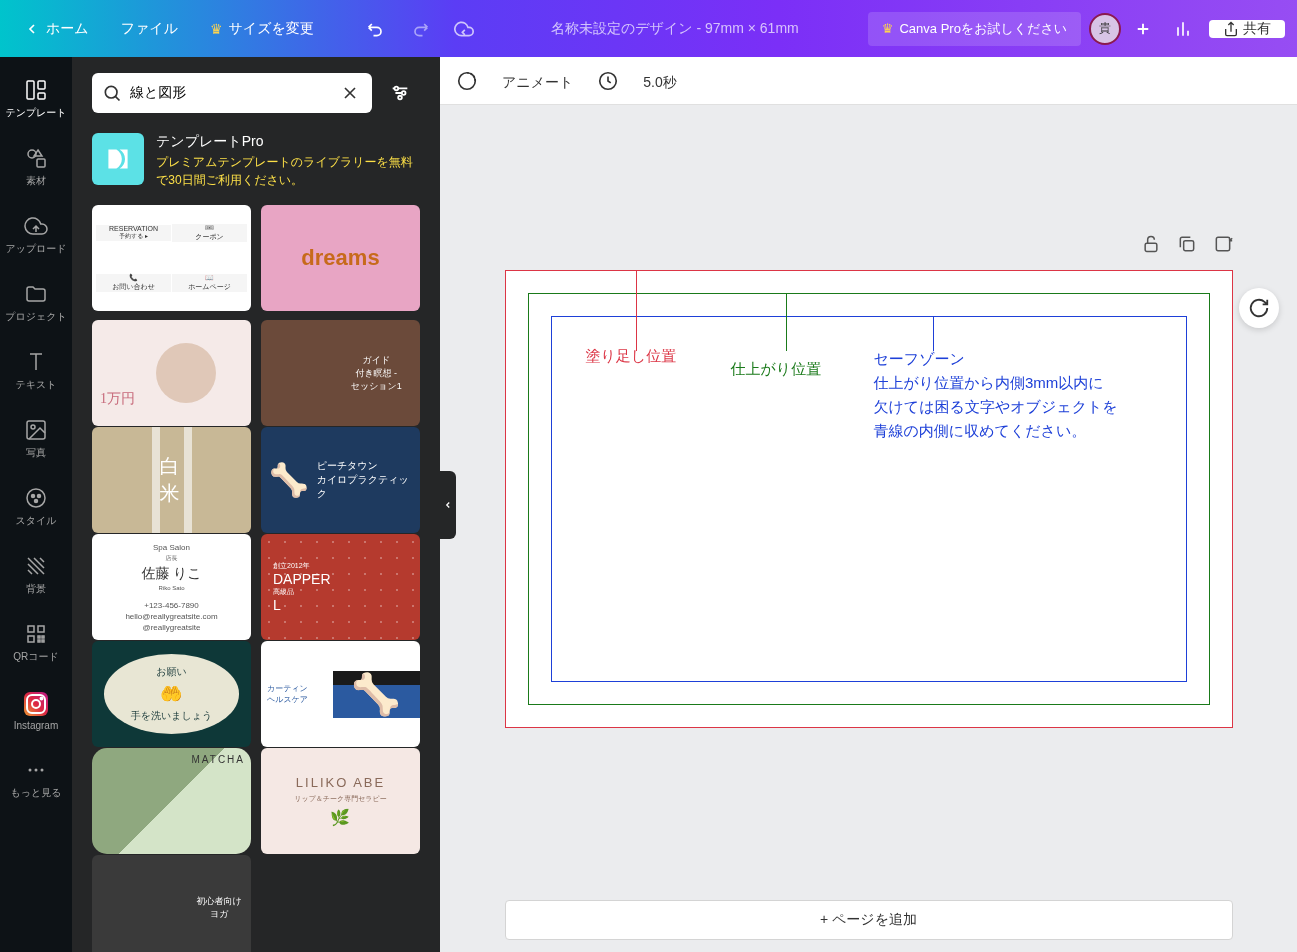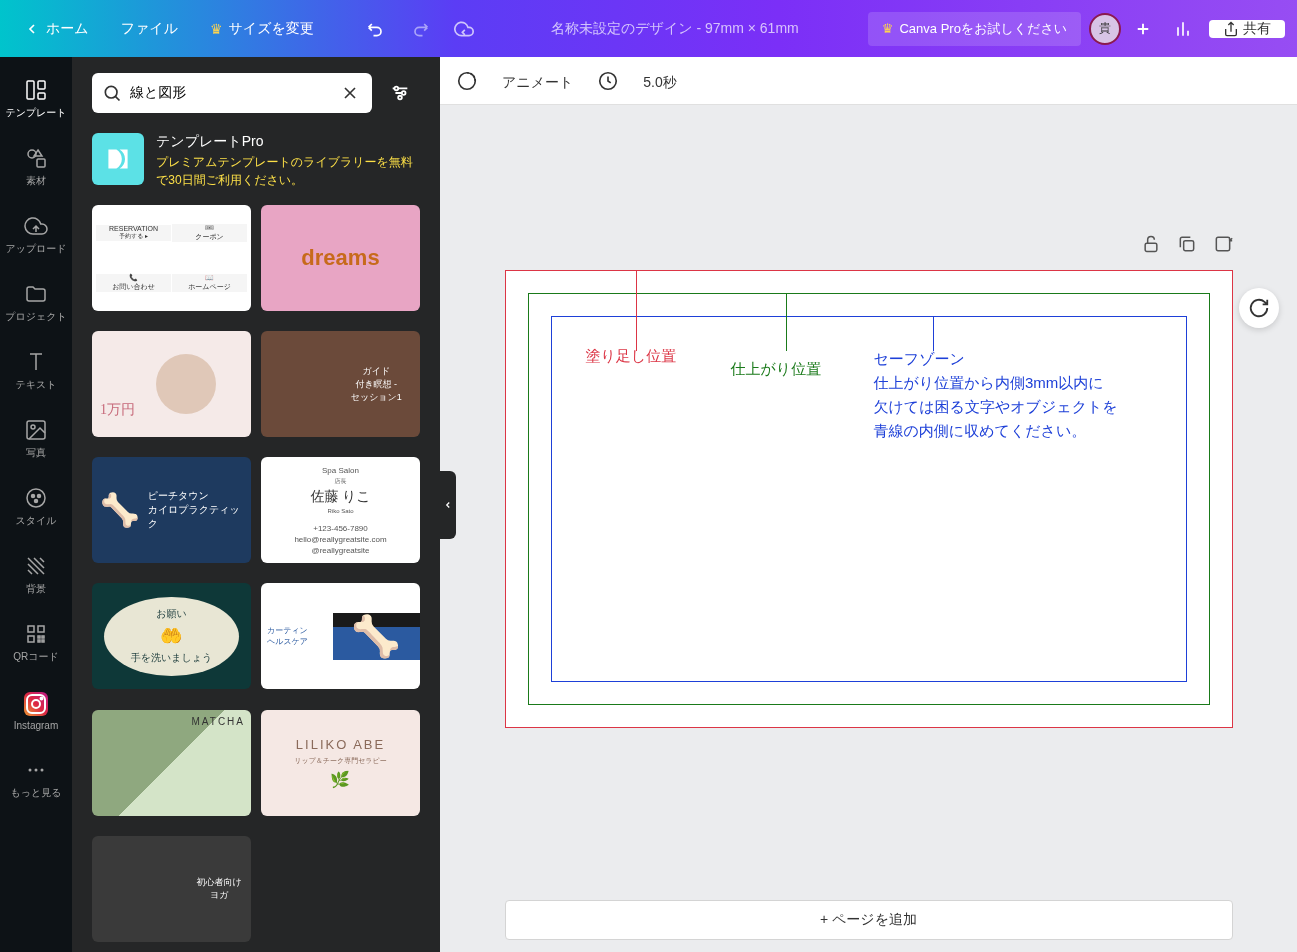--- a/index.html
+++ b/index.html
@@ -70,21 +70,21 @@
 .t7-name { font-size: 14px; font-family: serif; color:#333; }
 .t8 { background: #b53a2e; color:#fff; font-size:14px; flex-direction:column; font-family:serif; position:relative; }
 .t8-pattern { position:absolute; inset:0; opacity:0.3; background-image: radial-gradient(circle, #fff 1px, transparent 1px); background-size: 16px 16px; }
 .t9 { background: #0e3838; display:flex; align-items:center; justify-content:center; }
 .t9-badge { width:85%; height:75%; background:#e8e6d4; border-radius: 50%; display:flex; flex-direction:column; align-items:center; justify-content:center; font-size:10px; color:#1a3a3a; gap:4px; }
 .t10 { background: #fff; display:flex; }
 .t10-text { width:45%; display:flex; flex-direction:column; justify-content:center; padding:6px; font-size:8px; color:#2b5aa0; }
 .t10-skel { flex:1; background: linear-gradient(#1a1a1a 30%, #2b5aa0 30%); display:flex; align-items:center; justify-content:center; font-size:40px; color:#3a7fbf; }
 .t11 { background: #e8e6d8; flex-direction:column; font-size:8px; color:#6b6b5a; gap:12px; }
 .t11-row { display:flex; gap:20px; font-size:7px; }
-.t12 { background: linear-gradient(135deg, #8fa87f 50%, #d4e4c8 50%); position:relative; }
+.t12 { background: linear-gradient(135deg, #8fa87f 50%, #d4e4c8 50%); position:relative;border-radius:15px; }
 .t12-text { position:absolute; top:6px; right:6px; font-size:10px; color:#333; letter-spacing:2px; }
 .t13 { background: #f5e8e4; flex-direction:column; gap:4px; color:#8a6a5a; font-size:7px; }
 .t13-name { font-size: 13px; letter-spacing:2px;text-align:right; }
 .t14 { background: #3a3a3a; color:#fff; display:flex; }
 .t14-img { width:60%; background:#8a7a6a; }
 .t14-text { flex:1; display:flex; flex-direction:column; align-items:center; justify-content:center; font-size:9px; padding:4px; }
 
 
 .panel-handle { position: absolute; right: -16px; top: 50%; transform: translateY(-50%); width: 16px; height: 68px; background: #252627; border-radius: 0 6px 6px 0; display: flex; align-items: center; justify-content: center; cursor: pointer; color: #fff; z-index: 2; }
 
@@ -331,36 +331,52 @@
           <div class="t3-text">1万円</div>
         </div>
       <div class="template-item t4">
           <div class="t4-img"></div>
           <div class="t4-text">
             <div>ガイド</div>
             <div>付き瞑想 -</div>
             <div>セッション1</div>
           </div>
         </div>
+      <div class="template-item t5">
+          <div class="t5-sides">
+            <div class="t5-side"></div>
+            <div class="t5-center">白米</div>
+            <div class="t5-side"></div>
+          </div>
+        </div>
       <div class="template-item t6">
           <div class="t6-skel">🦴</div>
           <div class="t6-text">
             <div>ピーチタウン</div>
             <div>カイロプラクティック</div>
           </div>
         </div>
       <div class="template-item t7">
           <div>Spa Salon</div>
           <div style="font-size:6px">店長</div>
           <div class="t7-name">佐藤 りこ</div>
           <div style="font-size:6px">Riko Sato</div>
           <div style="height:6px"></div>
           <div>+123-456-7890</div>
           <div>hello@reallygreatsite.com</div>
           <div>@reallygreatsite</div>
+        </div>
+      <div class="template-item t8">
+          <div class="t8-pattern"></div>
+          <div style="position:relative;text-align:left;padding-left:12px;width:100%">
+            <div style="font-size:7px">創立2012年</div>
+            <div>DAPPER</div>
+            <div style="font-size:7px">高級品</div>
+            <div>L</div>
+          </div>
         </div>
       <div class="template-item t9">
           <div class="t9-badge">
             <div>お願い</div>
             <div style="font-size:18px">🤲</div>
             <div>手を洗いましょう</div>
           </div>
         </div>
       <div class="template-item t10">
           <div class="t10-text">

